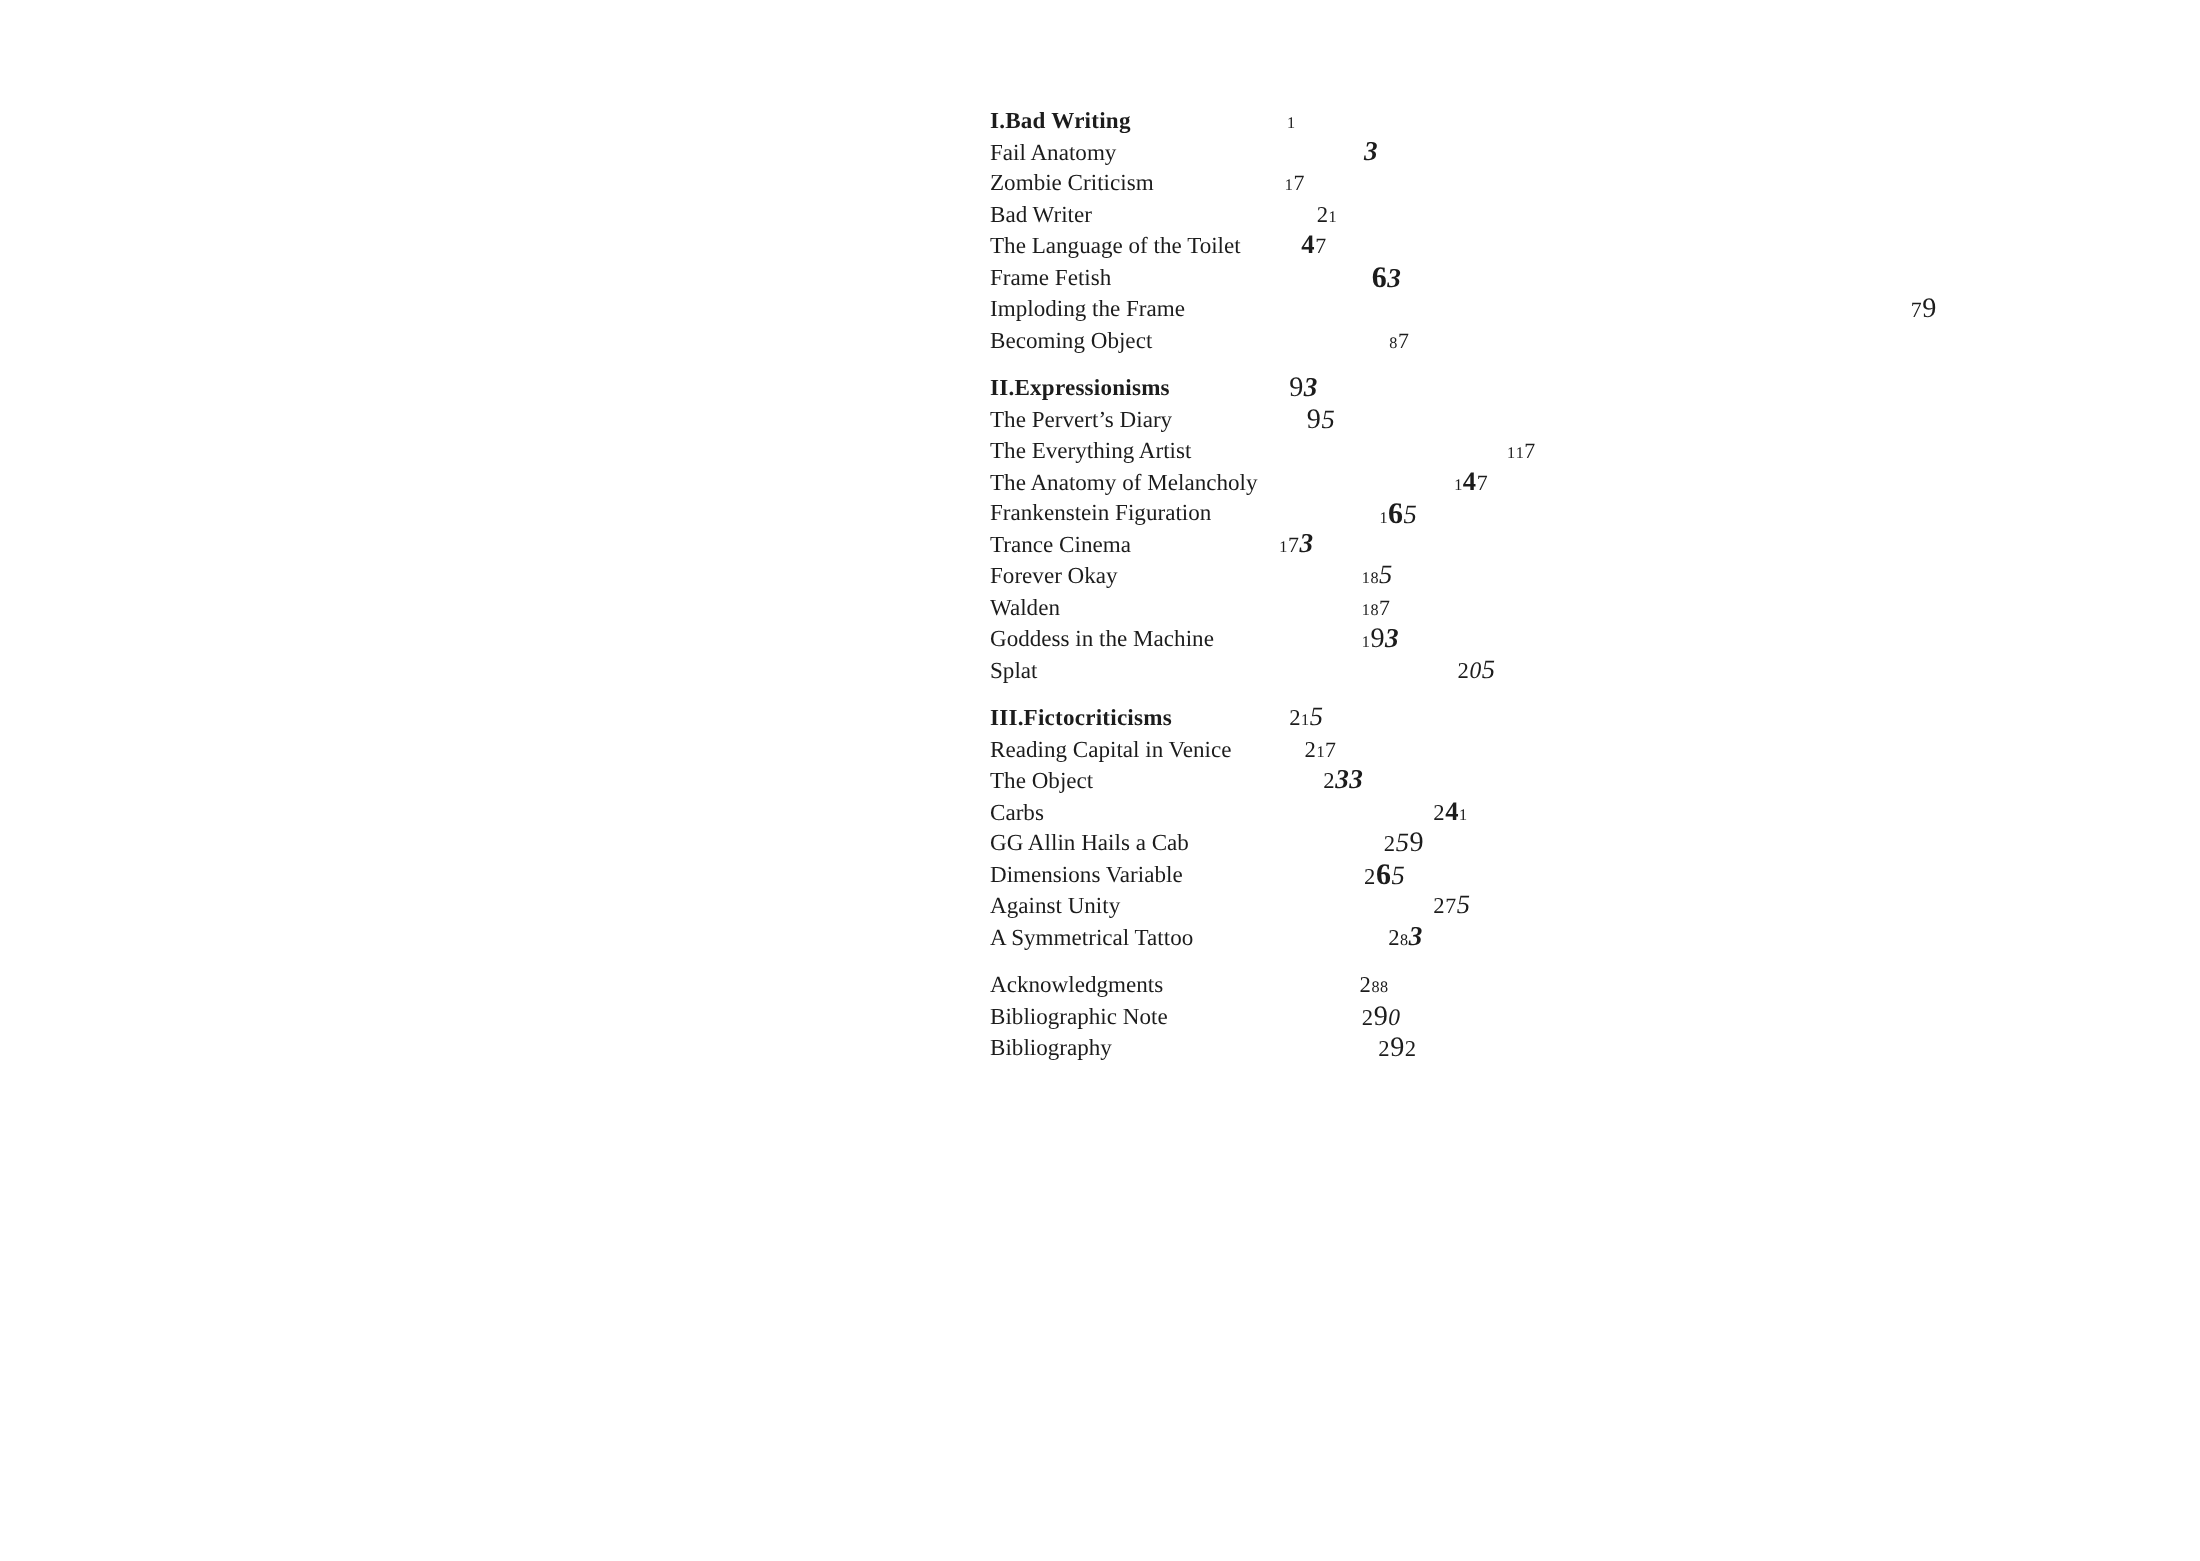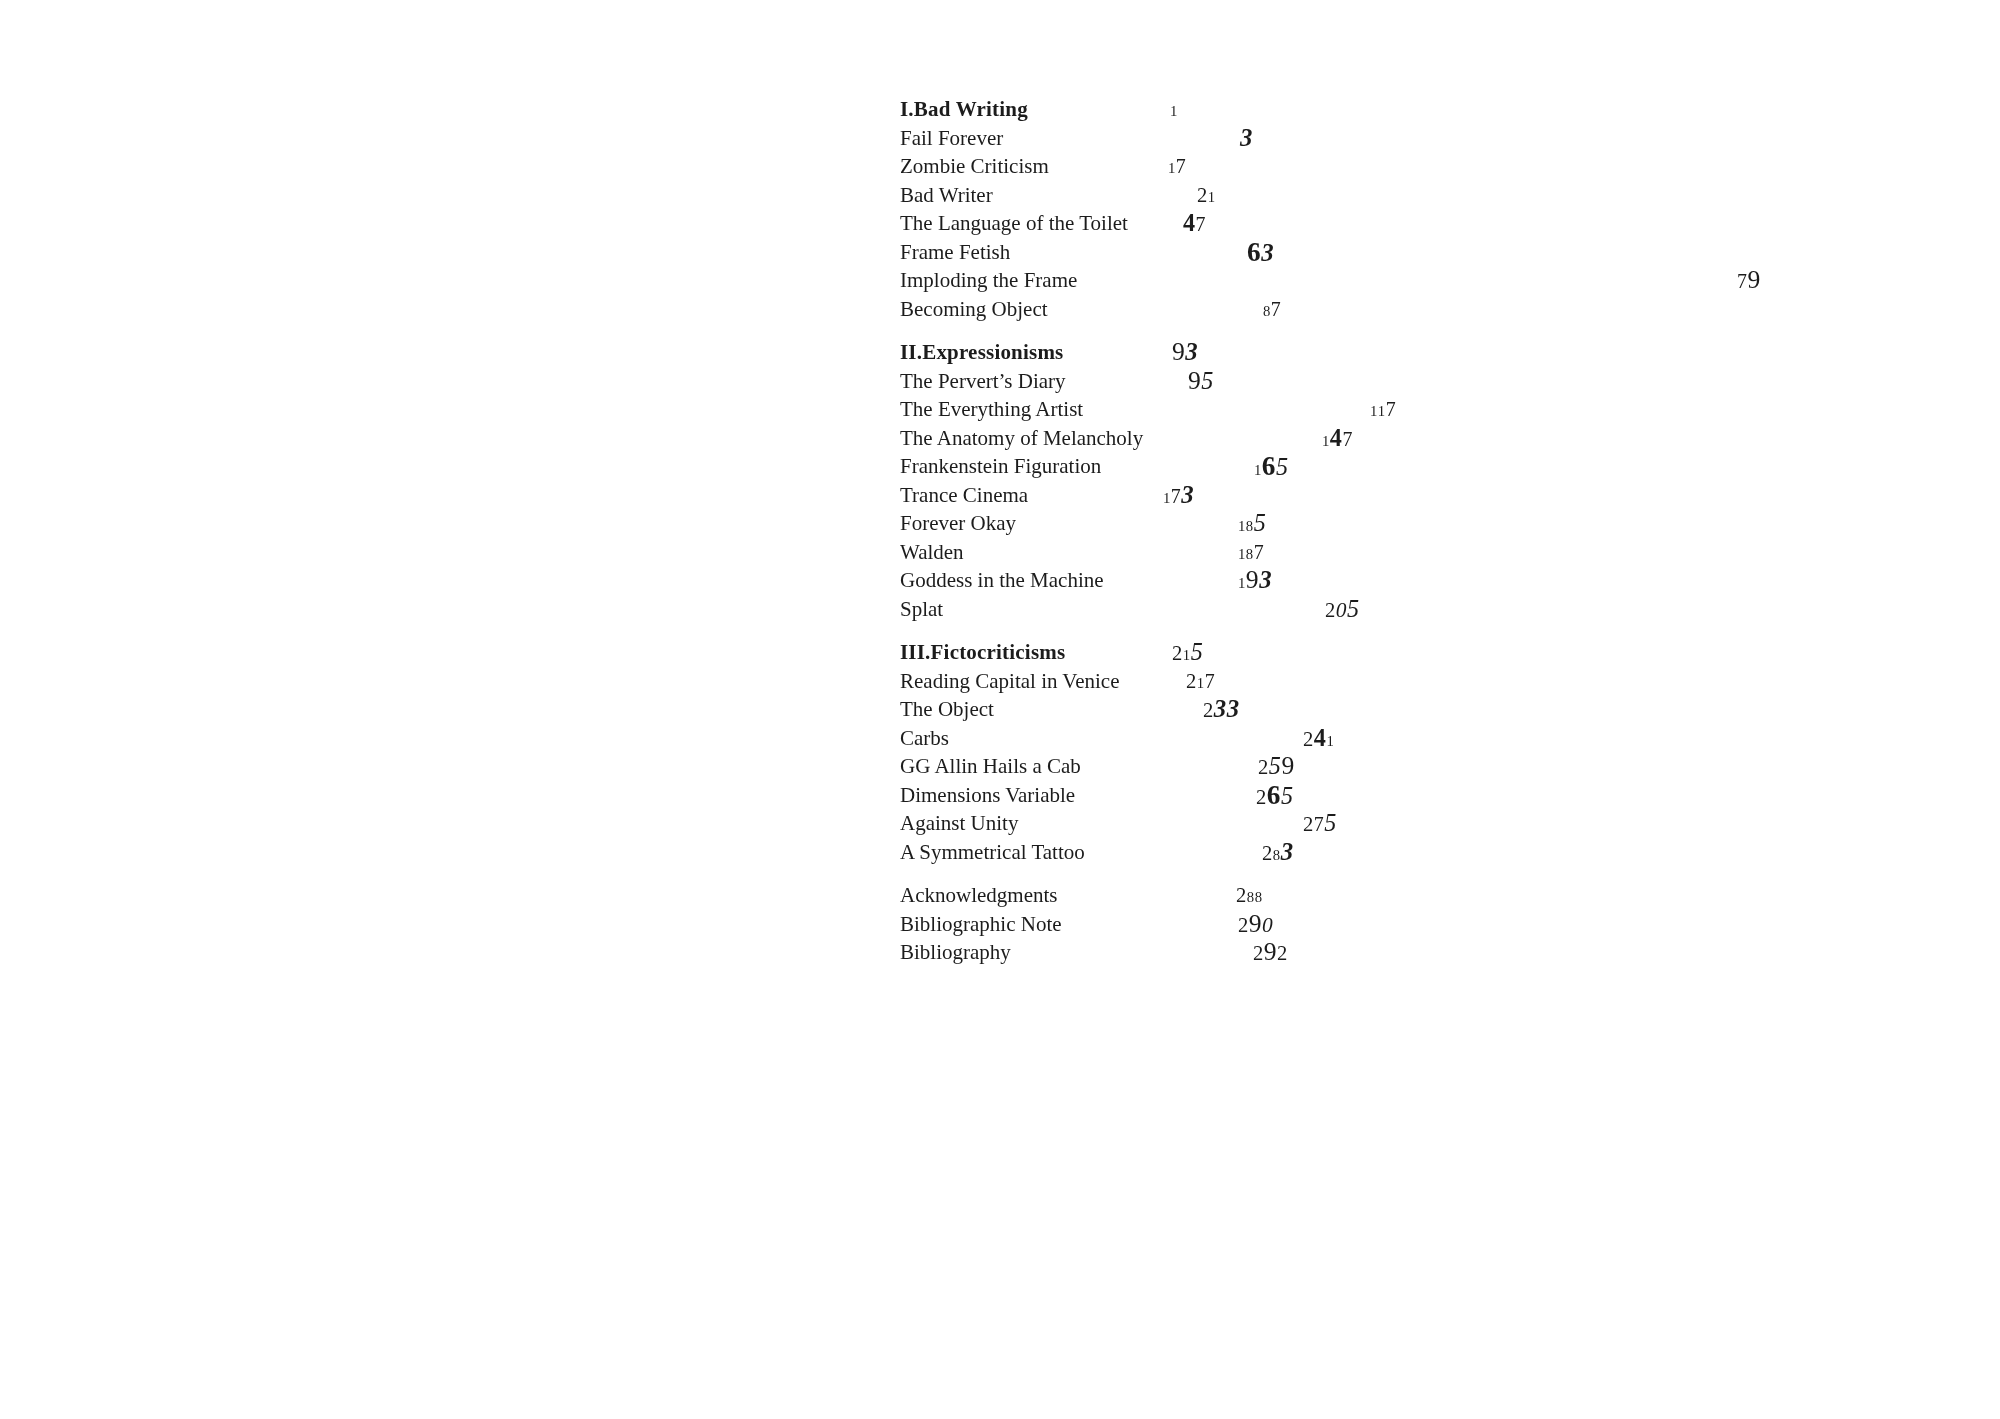--- a/index.html
+++ b/index.html
@@ -60,21 +60,21 @@
   .d8 { font-size: 0.70em; }
   .d9 { font-size: 1.22em; }
 </style>
 </head>
 <body>
 
 <div class="toc">
 
 <div class="section">
       <div class="row heading"><span class="title">I.Bad Writing</span><span class="pagenum" style="left: 270px;"><span class="d1">1</span></span></div>
-      <div class="row"><span class="title">Fail Forever</span><span class="pagenum" style="left: 340px;"><span class="d3">3</span></span></div>
+      <div class="row"><span class="title">Fail Anatomy</span><span class="pagenum" style="left: 340px;"><span class="d3">3</span></span></div>
       <div class="row"><span class="title">Zombie Criticism</span><span class="pagenum" style="left: 268px;"><span class="d1">1</span><span class="d7">7</span></span></div>
       <div class="row"><span class="title">Bad Writer</span><span class="pagenum" style="left: 297px;"><span class="d2">2</span><span class="d1">1</span></span></div>
       <div class="row"><span class="title">The Language of the Toilet</span><span class="pagenum" style="left: 283px;"><span class="d4">4</span><span class="d7">7</span></span></div>
       <div class="row"><span class="title">Frame Fetish</span><span class="pagenum" style="left: 347px;"><span class="d6">6</span><span class="d3">3</span></span></div>
       <div class="row"><span class="title">Imploding the Frame</span><span class="pagenum" style="left: 837px;"><span class="d7">7</span><span class="d9">9</span></span></div>
       <div class="row"><span class="title">Becoming Object</span><span class="pagenum" style="left: 363px;"><span class="d8">8</span><span class="d7">7</span></span></div>
     </div>
     <div class="section">
       <div class="row heading"><span class="title">II.Expressionisms</span><span class="pagenum" style="left: 272px;"><span class="d9">9</span><span class="d3">3</span></span></div>
       <div class="row"><span class="title">The Pervert’s Diary</span><span class="pagenum" style="left: 288px;"><span class="d9">9</span><span class="d5">5</span></span></div>
@@ -86,21 +86,21 @@
       <div class="row"><span class="title">Walden</span><span class="pagenum" style="left: 338px;"><span class="d1">1</span><span class="d8">8</span><span class="d7">7</span></span></div>
       <div class="row"><span class="title">Goddess in the Machine</span><span class="pagenum" style="left: 338px;"><span class="d1">1</span><span class="d9">9</span><span class="d3">3</span></span></div>
       <div class="row"><span class="title">Splat</span><span class="pagenum" style="left: 425px;"><span class="d2">2</span><span class="d0">0</span><span class="d5">5</span></span></div>
     </div>
     <div class="section">
       <div class="row heading"><span class="title">III.Fictocriticisms</span><span class="pagenum" style="left: 272px;"><span class="d2">2</span><span class="d1">1</span><span class="d5">5</span></span></div>
       <div class="row"><span class="title">Reading Capital in Venice</span><span class="pagenum" style="left: 286px;"><span class="d2">2</span><span class="d1">1</span><span class="d7">7</span></span></div>
       <div class="row"><span class="title">The Object</span><span class="pagenum" style="left: 303px;"><span class="d2">2</span><span class="d3">3</span><span class="d3">3</span></span></div>
       <div class="row"><span class="title">Carbs</span><span class="pagenum" style="left: 403px;"><span class="d2">2</span><span class="d4">4</span><span class="d1">1</span></span></div>
       <div class="row"><span class="title">GG Allin Hails a Cab</span><span class="pagenum" style="left: 358px;"><span class="d2">2</span><span class="d5">5</span><span class="d9">9</span></span></div>
-      <div class="row"><span class="title">Dimensions Variable</span><span class="pagenum" style="left: 356px;"><span class="d2">2</span><span class="d6">6</span><span class="d5">5</span></span></div>
+      <div class="row"><span class="title">Dimensions Variable</span><span class="pagenum" style="left: 340px;"><span class="d2">2</span><span class="d6">6</span><span class="d5">5</span></span></div>
       <div class="row"><span class="title">Against Unity</span><span class="pagenum" style="left: 403px;"><span class="d2">2</span><span class="d7">7</span><span class="d5">5</span></span></div>
       <div class="row"><span class="title">A Symmetrical Tattoo</span><span class="pagenum" style="left: 362px;"><span class="d2">2</span><span class="d8">8</span><span class="d3">3</span></span></div>
     </div>
     <div class="section">
       <div class="row"><span class="title">Acknowledgments</span><span class="pagenum" style="left: 336px;"><span class="d2">2</span><span class="d8">8</span><span class="d8">8</span></span></div>
       <div class="row"><span class="title">Bibliographic Note</span><span class="pagenum" style="left: 338px;"><span class="d2">2</span><span class="d9">9</span><span class="d0">0</span></span></div>
       <div class="row"><span class="title">Bibliography</span><span class="pagenum" style="left: 353px;"><span class="d2">2</span><span class="d9">9</span><span class="d2">2</span></span></div>
     </div>
   </div>
 

